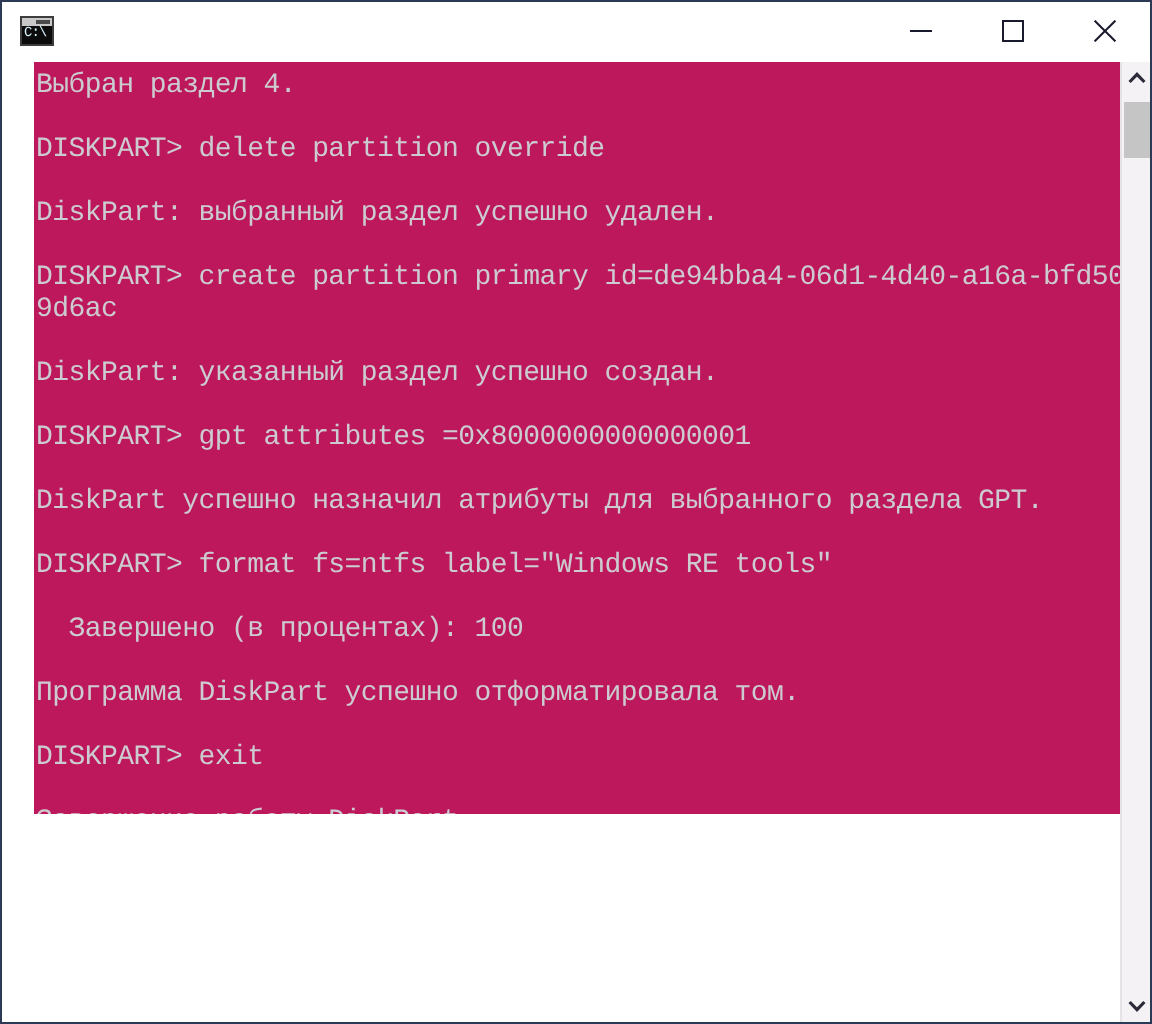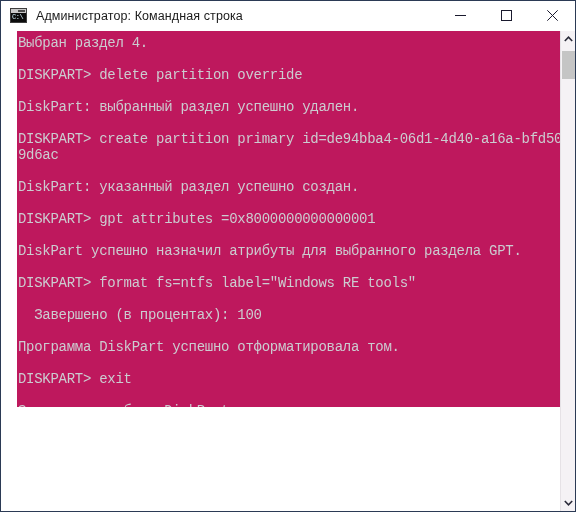--- a/index.html
+++ b/index.html
@@ -169,21 +169,20 @@
 </head>
 <body>
 
 <div id="window">
 
   <div id="titlebar">
     <div id="app-icon">
       <div class="icon-strip"></div>
       <div class="icon-text">C:\</div>
     </div>
-    <div id="window-title">Администратор: Командная строка</div>
 
     <div id="window-controls">
       <div class="win-btn">
         <svg width="11" height="11" viewBox="0 0 11 11">
           <line x1="0" y1="5.5" x2="11" y2="5.5" stroke="#1a1a2e" stroke-width="1"></line>
         </svg>
       </div>
       <div class="win-btn">
         <svg width="11" height="11" viewBox="0 0 11 11">
           <rect x="0.5" y="0.5" width="10" height="10" fill="none" stroke="#1a1a2e" stroke-width="1"></rect>

